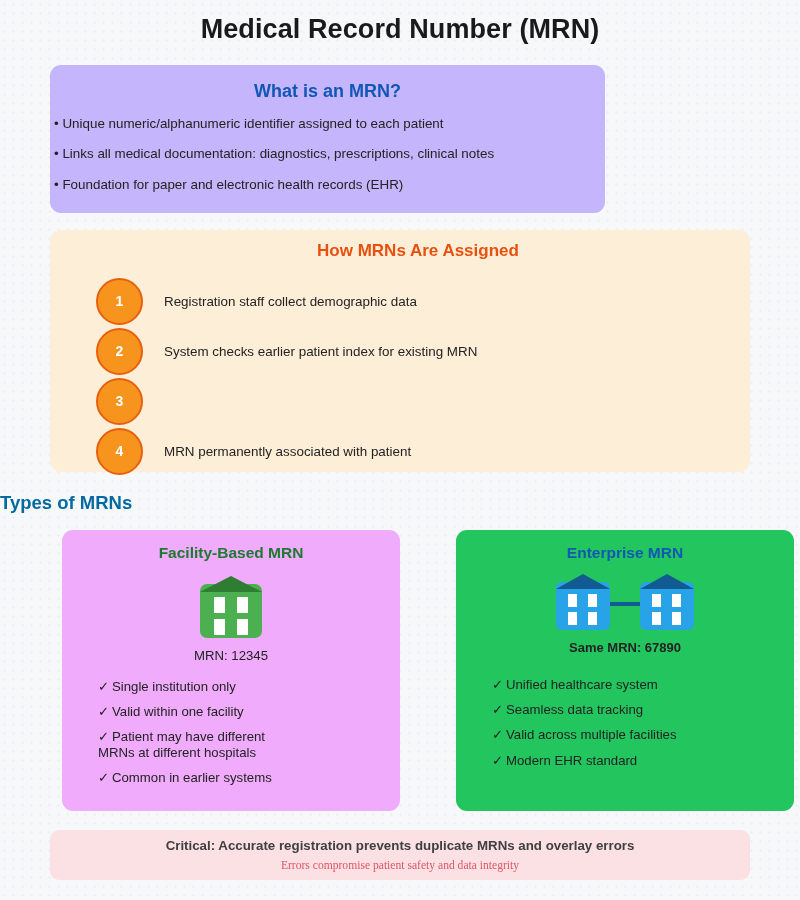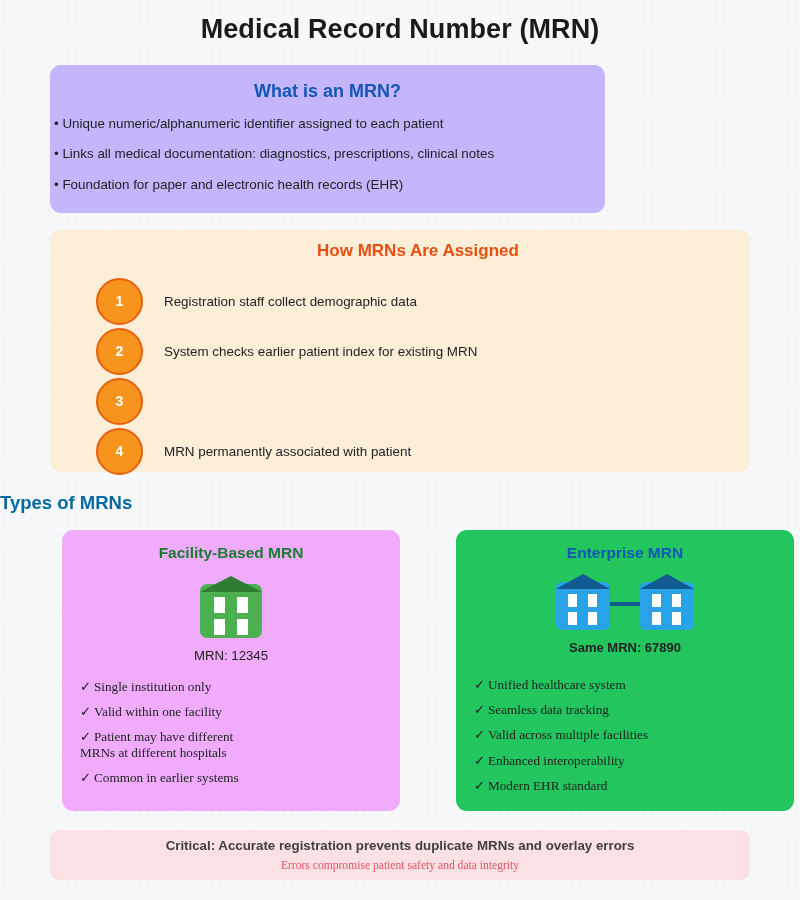--- a/index.html
+++ b/index.html
@@ -229,22 +229,21 @@
     color: #232323;
     margin-top: 2px;
   }
   .icon-caption.bold {
     font-weight: bold;
     font-size: 13px;
   }
 
   .check-list {
     margin-top: 16px;
-    padding-left: 18px;
-    font-family: Liberation Serif, serif;
+    padding-left: 36px;
   }
   .check-list.enterprise { margin-top: 22px; }
   .check-item {
     font-size: 13.2px;
     color: #232323;
     margin-bottom: 10px;
     line-height: 1.15;
     white-space: pre-line;
   }
   .check-mark {
@@ -373,21 +372,20 @@
         <div class="win w4"></div>
       </div>
     </div>
 
     <div class="icon-caption bold">Same MRN: 67890</div>
 
     <div class="check-list enterprise">
       <div class="check-item"><span class="check-mark">✓</span><span>Unified healthcare system</span></div>
       <div class="check-item"><span class="check-mark">✓</span><span>Seamless data tracking</span></div>
       <div class="check-item"><span class="check-mark">✓</span><span>Valid across multiple facilities</span></div>
-      <div class="check-item"><span class="check-mark">✓</span><span>Enhanced interoperability</span></div>
       <div class="check-item"><span class="check-mark">✓</span><span>Modern EHR standard</span></div>
     </div>
   </div>
 
   <div class="critical-banner">
     <div class="critical-main">Critical: Accurate registration prevents duplicate MRNs and overlay errors</div>
     <div class="critical-sub">Errors compromise patient safety and data integrity</div>
   </div>
 
 </div>

